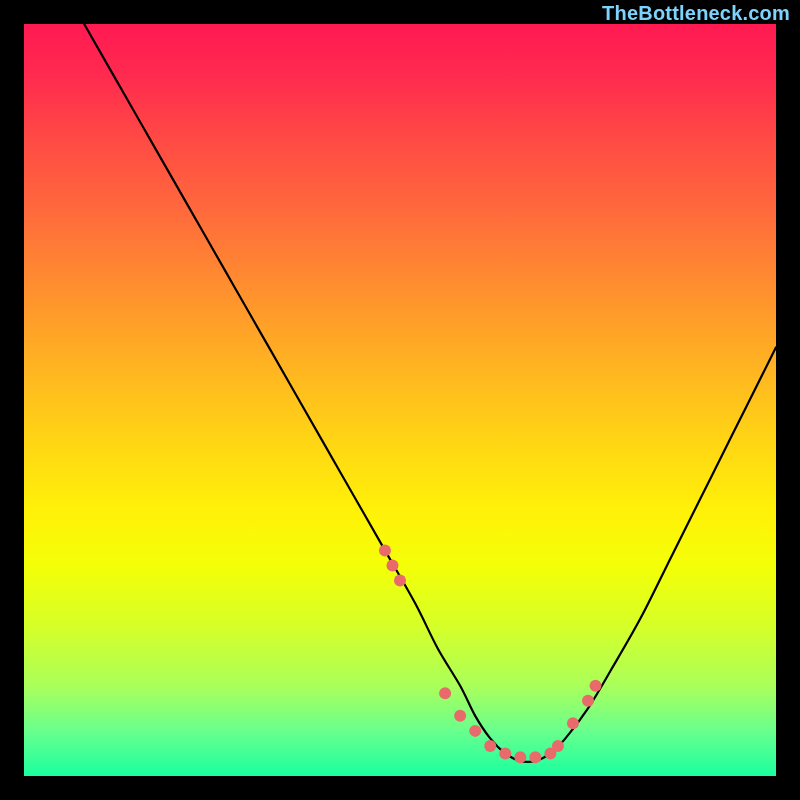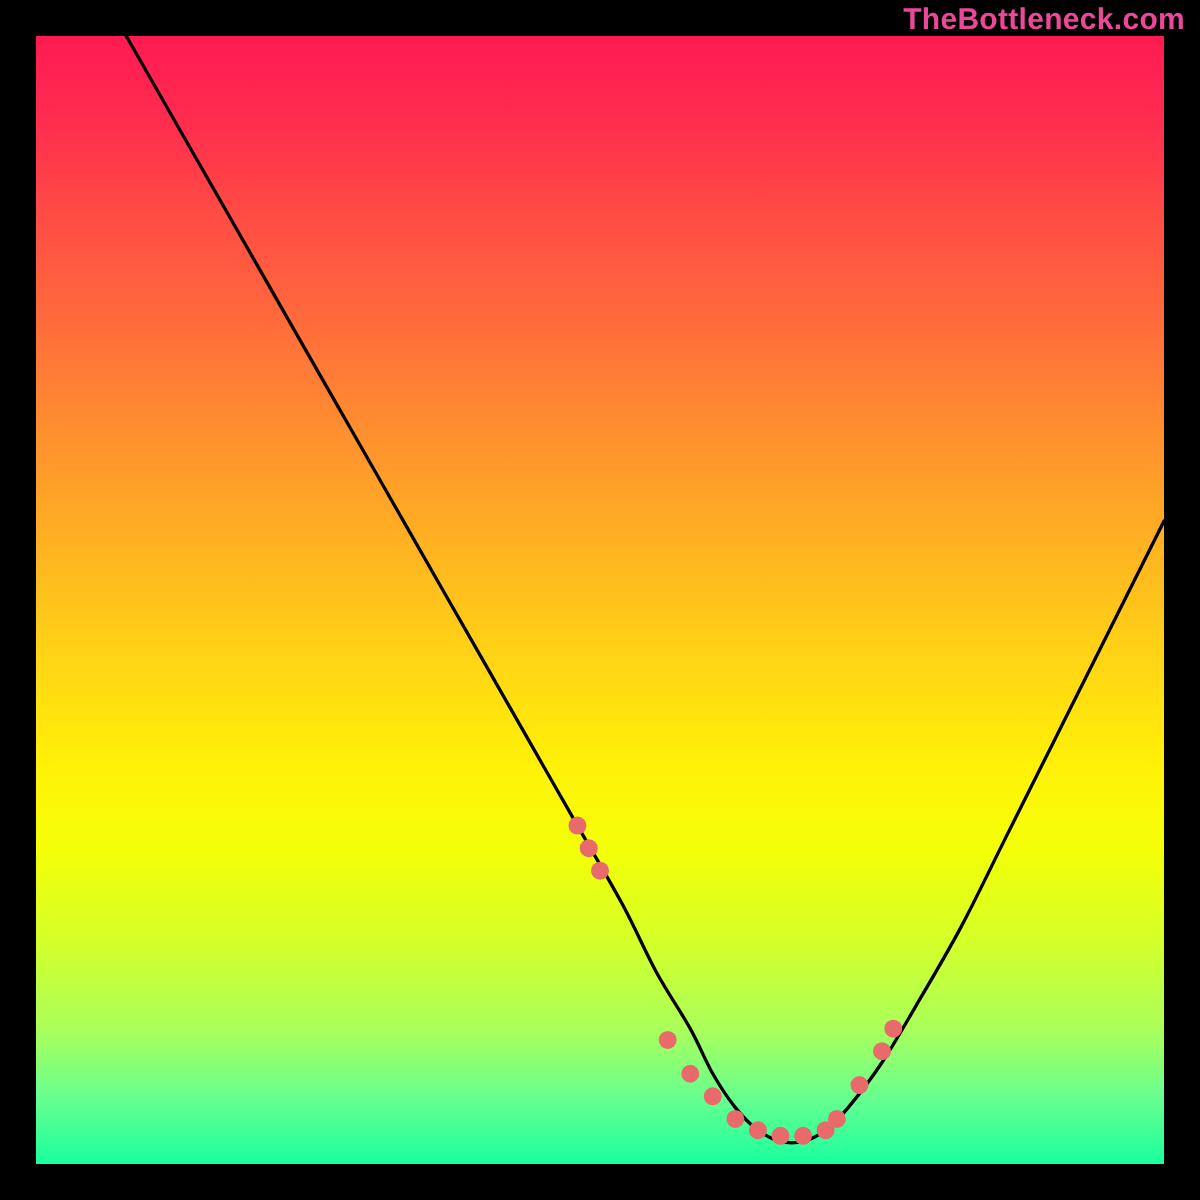--- a/index.html
+++ b/index.html
@@ -49,21 +49,21 @@
       #1aff9f 100%
     );
   }
   .watermark {
     position: absolute;
     top: 2px;
     right: 10px;
     font-family: Arial, Helvetica, sans-serif;
     font-size: 20px;
     font-weight: 600;
-    color: #ec4899;
+    color: #7dd3fc;
     letter-spacing: 0.2px;
   }
   svg.curves {
     position: absolute;
     left: 0;
     top: 0;
     width: 752px;
     height: 752px;
   }
 </style>

